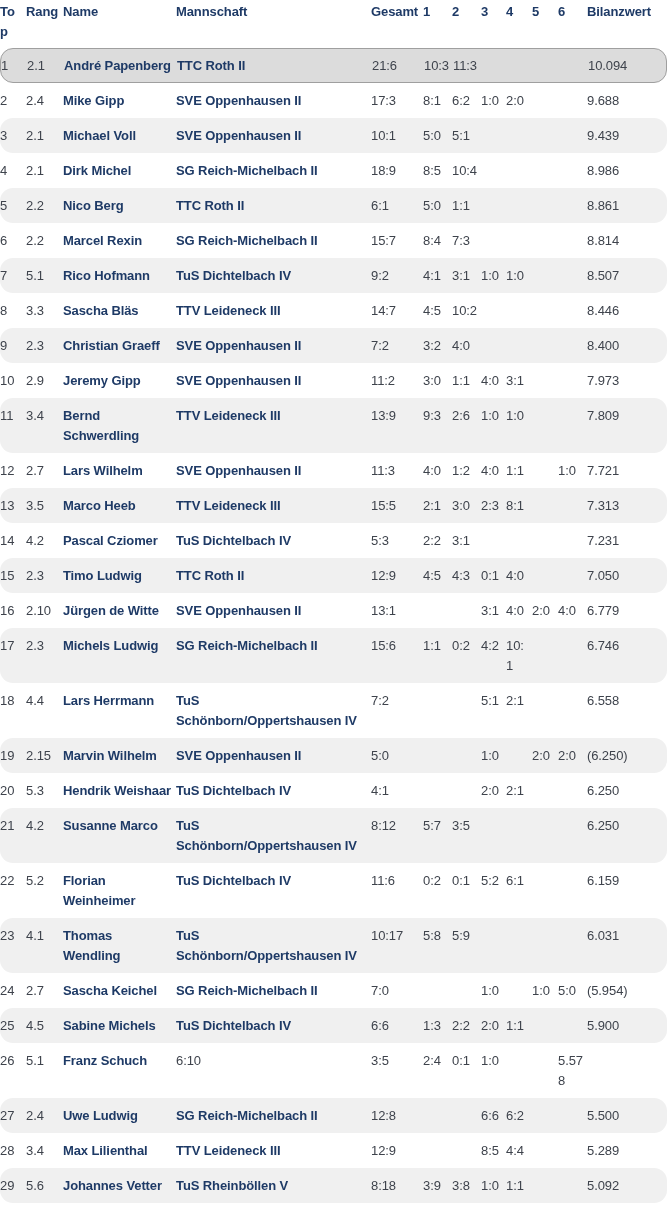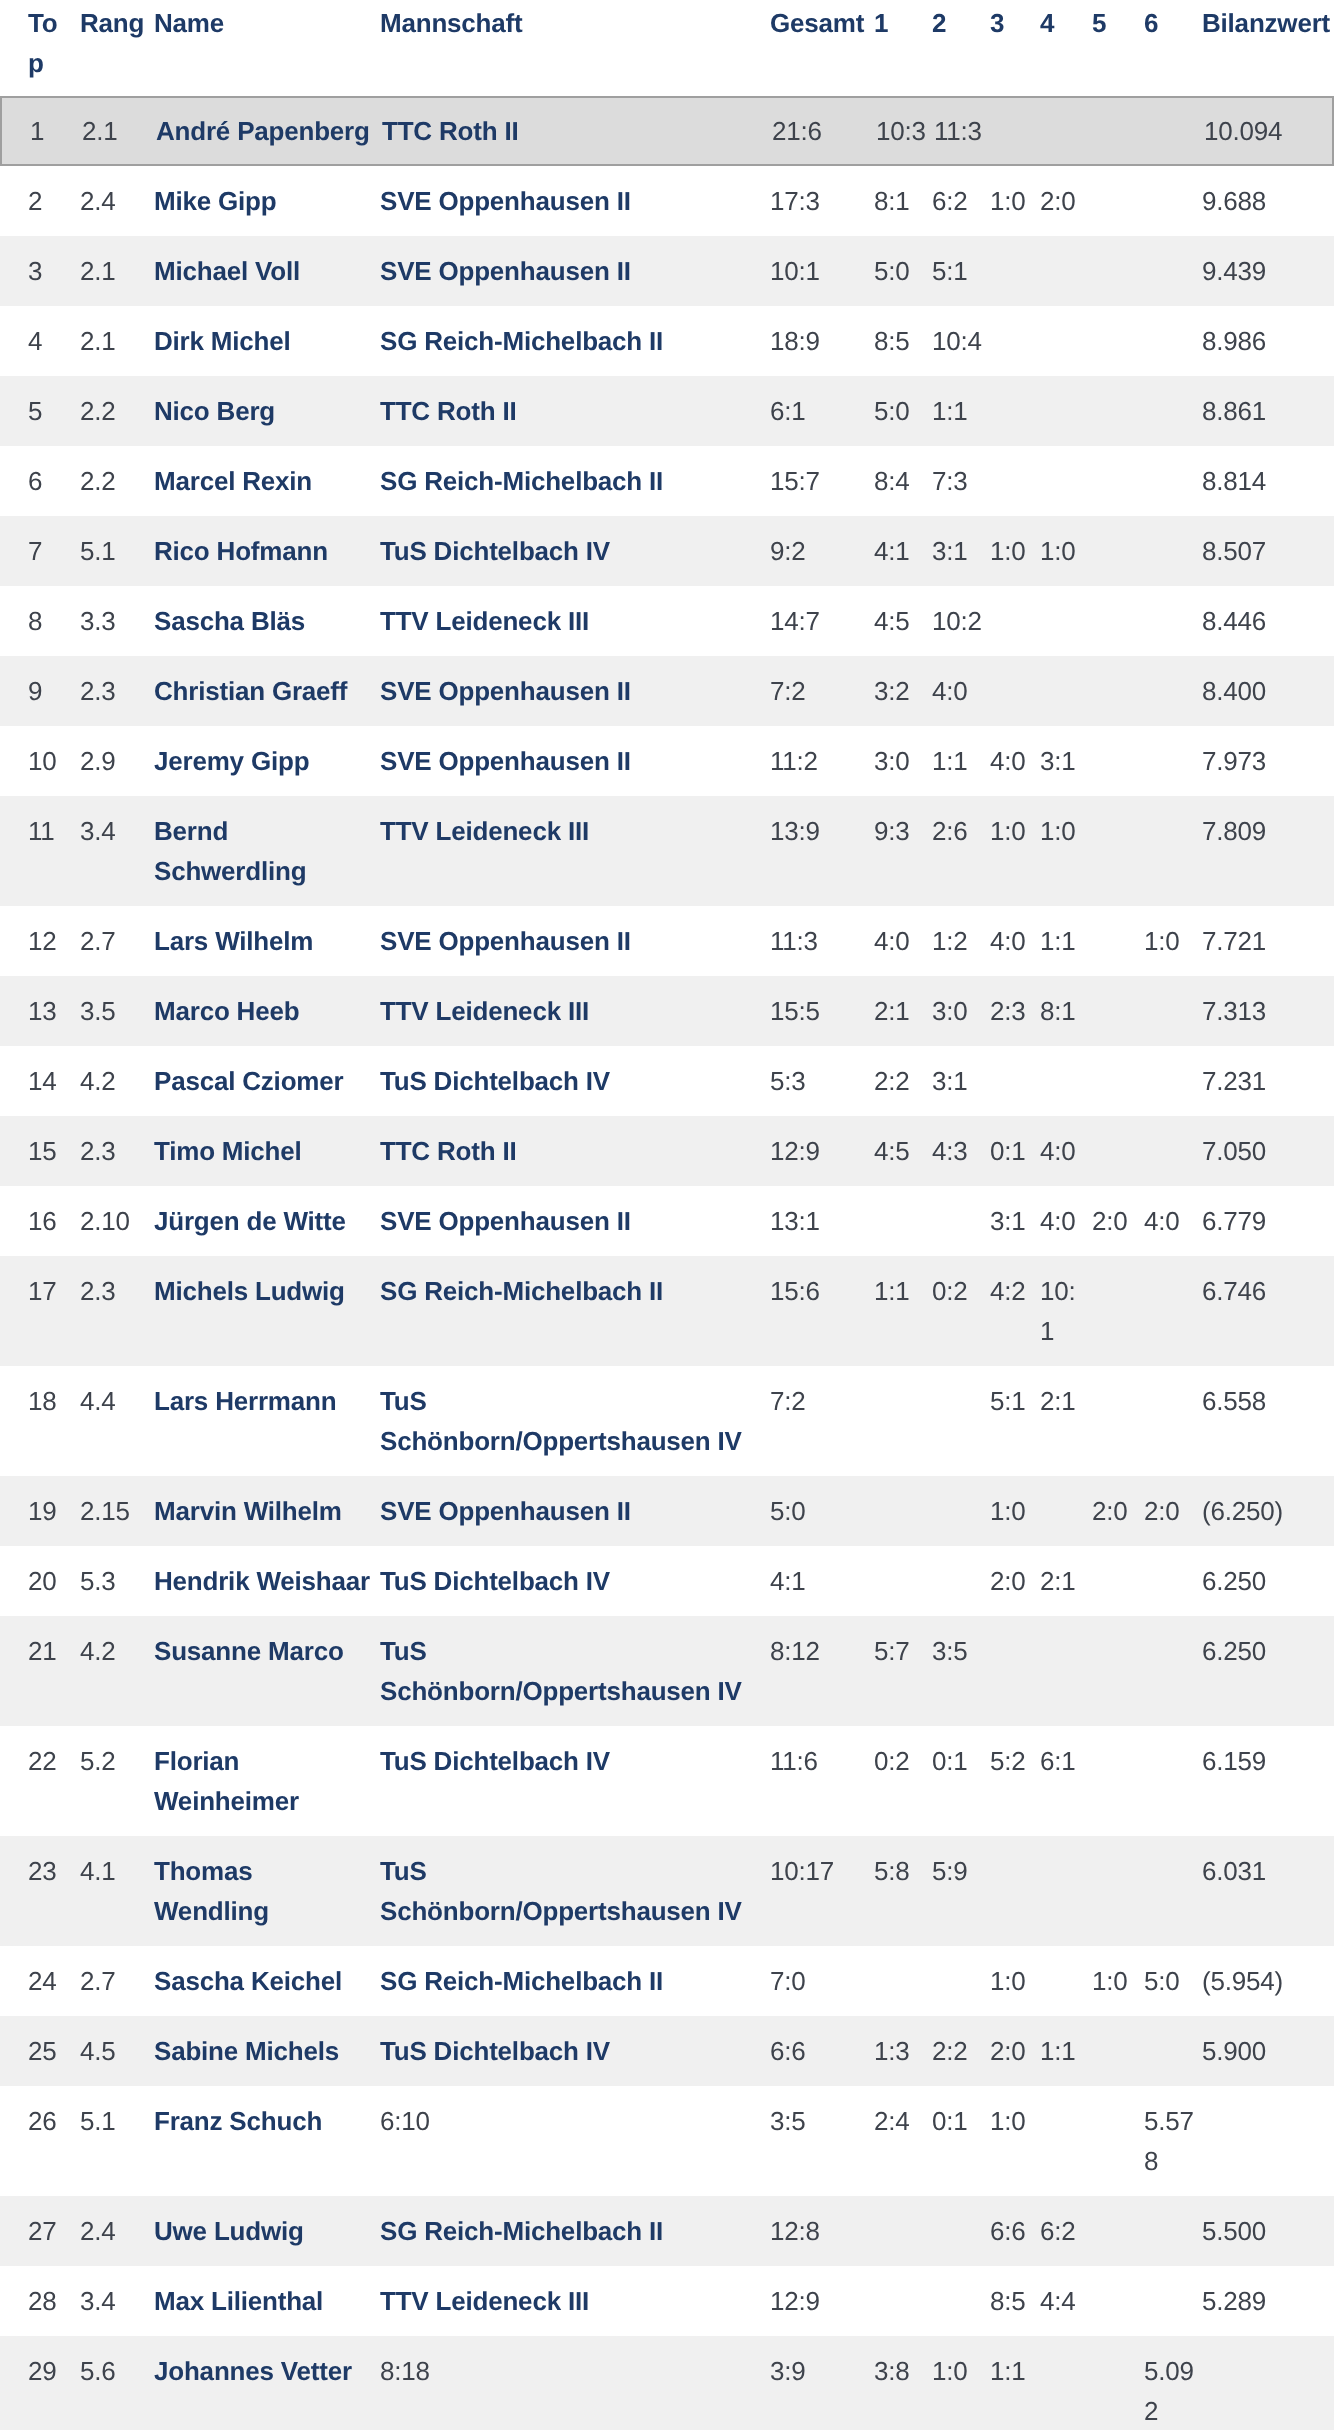--- a/index.html
+++ b/index.html
@@ -13,22 +13,22 @@
   html,body{background:#ffffff;}
   body{
     font-family:"Liberation Sans","DejaVu Sans",sans-serif;
     width:667px;
     color:var(--num);
   }
   .page{width:667px;}
   .row{
     display:grid;
     grid-template-columns:26px 37px 113px 195px 52px 29px 29px 25px 26px 26px 29px 1fr;
-    padding-left:14px;
     align-items:start;
+    border-radius:13px;
   }
   .cell{
     font-size:13px;
     line-height:20px;
     padding-right:4px;
     overflow-wrap:break-word;
     letter-spacing:-0.1px;
   }
   .head{
     padding-top:2px;
@@ -281,21 +281,21 @@
     <div class="cell num">3:1</div>
     <div class="cell num"></div>
     <div class="cell num"></div>
     <div class="cell num"></div>
     <div class="cell num"></div>
     <div class="cell num">7.231</div>
   </div>
         <div class="row stripe">
     <div class="cell num">15</div>
     <div class="cell num">2.3</div>
-    <div class="cell c-name"><a>Timo Michel</a></div>
+    <div class="cell c-name"><a>Timo Ludwig</a></div>
     <div class="cell c-team">TTC Roth II</div>
     <div class="cell num">12:9</div>
     <div class="cell num">4:5</div>
     <div class="cell num">4:3</div>
     <div class="cell num">0:1</div>
     <div class="cell num">4:0</div>
     <div class="cell num"></div>
     <div class="cell num"></div>
     <div class="cell num">7.050</div>
   </div>
@@ -477,20 +477,21 @@
     <div class="cell num">8:5</div>
     <div class="cell num">4:4</div>
     <div class="cell num"></div>
     <div class="cell num"></div>
     <div class="cell num">5.289</div>
   </div>
         <div class="row stripe">
     <div class="cell num">29</div>
     <div class="cell num">5.6</div>
     <div class="cell c-name"><a>Johannes Vetter</a></div>
+    <div class="cell c-team">TuS Rheinböllen V</div>
     <div class="cell num">8:18</div>
     <div class="cell num">3:9</div>
     <div class="cell num">3:8</div>
     <div class="cell num">1:0</div>
     <div class="cell num">1:1</div>
     <div class="cell num"></div>
     <div class="cell num"></div>
     <div class="cell num">5.092</div>
   </div>
         <div class="row">

